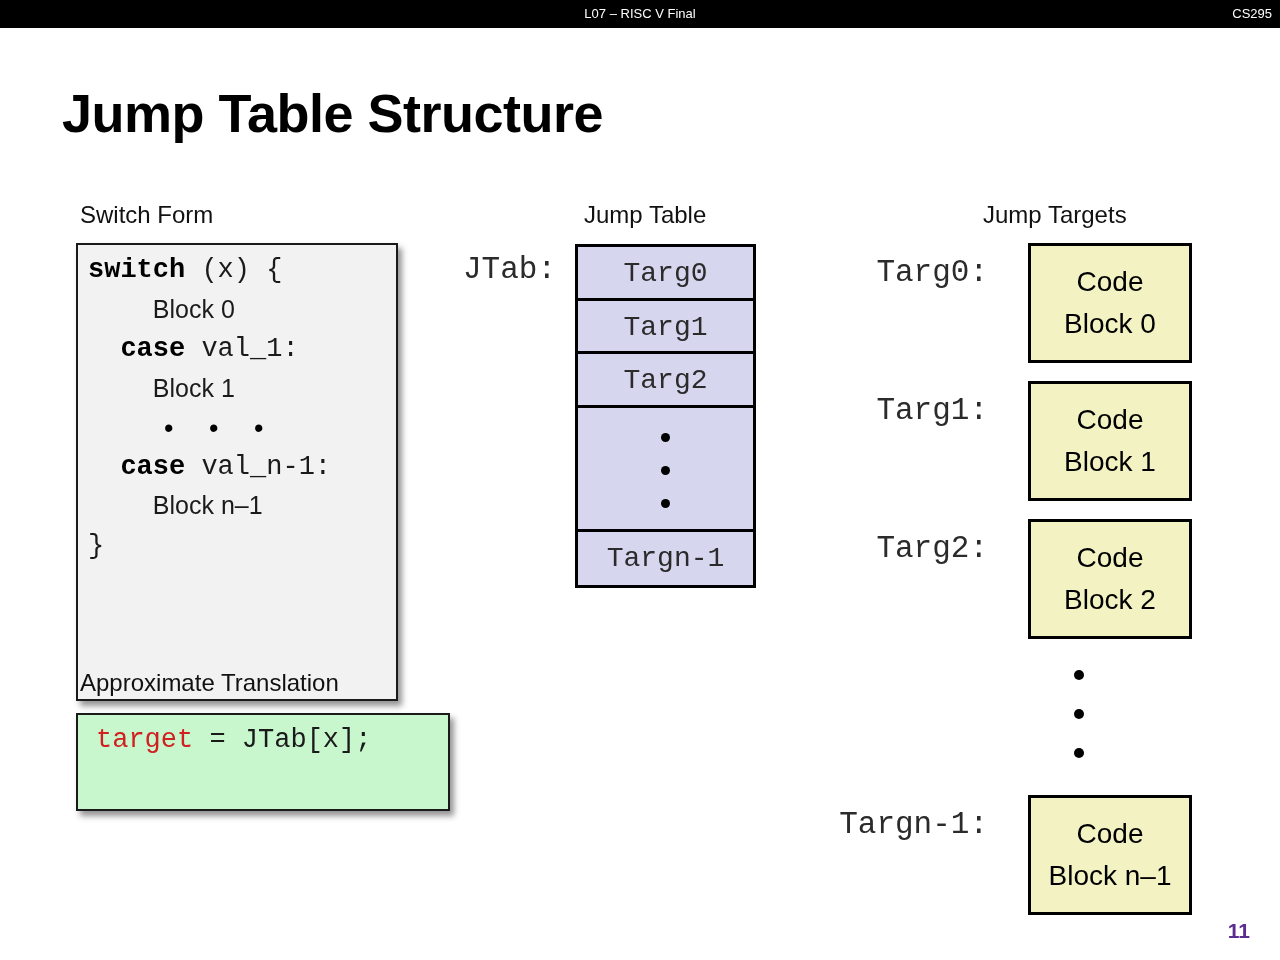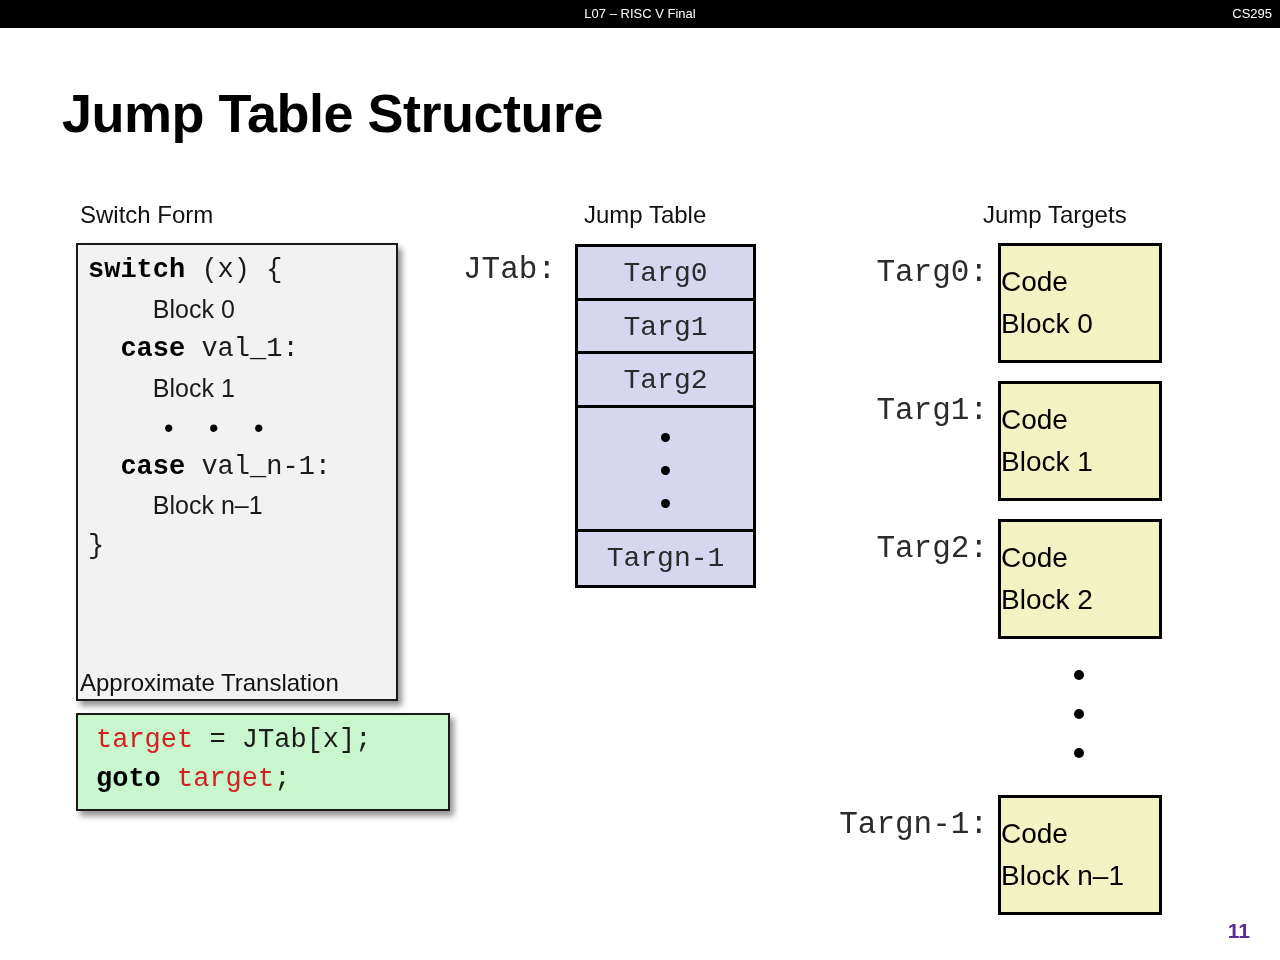--- a/index.html
+++ b/index.html
@@ -163,26 +163,27 @@
     white-space: nowrap;
     text-align: right;
   }
   .code-block {
     position: absolute;
     box-sizing: border-box;
     border: 3px solid #000000;
     background: #f2f2c2;
     display: flex;
     flex-direction: column;
-    align-items: flex-start;
+    align-items: center;
     justify-content: center;
     font-family: "Liberation Sans", sans-serif;
     font-size: 28px;
     line-height: 42px;
     color: #000000;
+    margin-left: 30px;
   }
   #targ0-label  { left: 858px; top: 255px; width: 130px; }
   #targ1-label  { left: 858px; top: 393px; width: 130px; }
   #targ2-label  { left: 858px; top: 531px; width: 130px; }
   #targn-label  { left: 818px; top: 807px; width: 170px; }
 
   #block0 { left: 998px; top: 243px;  width: 164px; height: 120px; }
   #block1 { left: 998px; top: 381px;  width: 164px; height: 120px; }
   #block2 { left: 998px; top: 519px;  width: 164px; height: 120px; }
   #blockn { left: 998px; top: 795px;  width: 164px; height: 120px; }
@@ -233,21 +234,20 @@
   <div class="dots-row">•  •  •</div>
   <div class="code-line">  <span class="kw">case</span><span> val_n-1:</span></div>
   <div class="code-line">    <span class="sans-inline">Block n–1</span></div>
   <div class="code-line">}</div>
 </div>
 
 <div class="heading" id="heading-approx">Approximate Translation</div>
 
 <div class="codebox" id="approx-box">
   <div class="code-line"><span class="red">target</span><span> = JTab[x];</span></div>
-  <div class="code-line"><span class="kw">goto</span><span class="red"> target</span><span>;</span></div>
 </div>
 
 <div class="heading" id="heading-jumptable">Jump Table</div>
 <div id="jtab-label">JTab:</div>
 
 <div id="jump-table">
   <div class="jt-cell">Targ0</div>
   <div class="jt-cell">Targ1</div>
   <div class="jt-cell">Targ2</div>
   <div class="jt-cell ellipsis">

